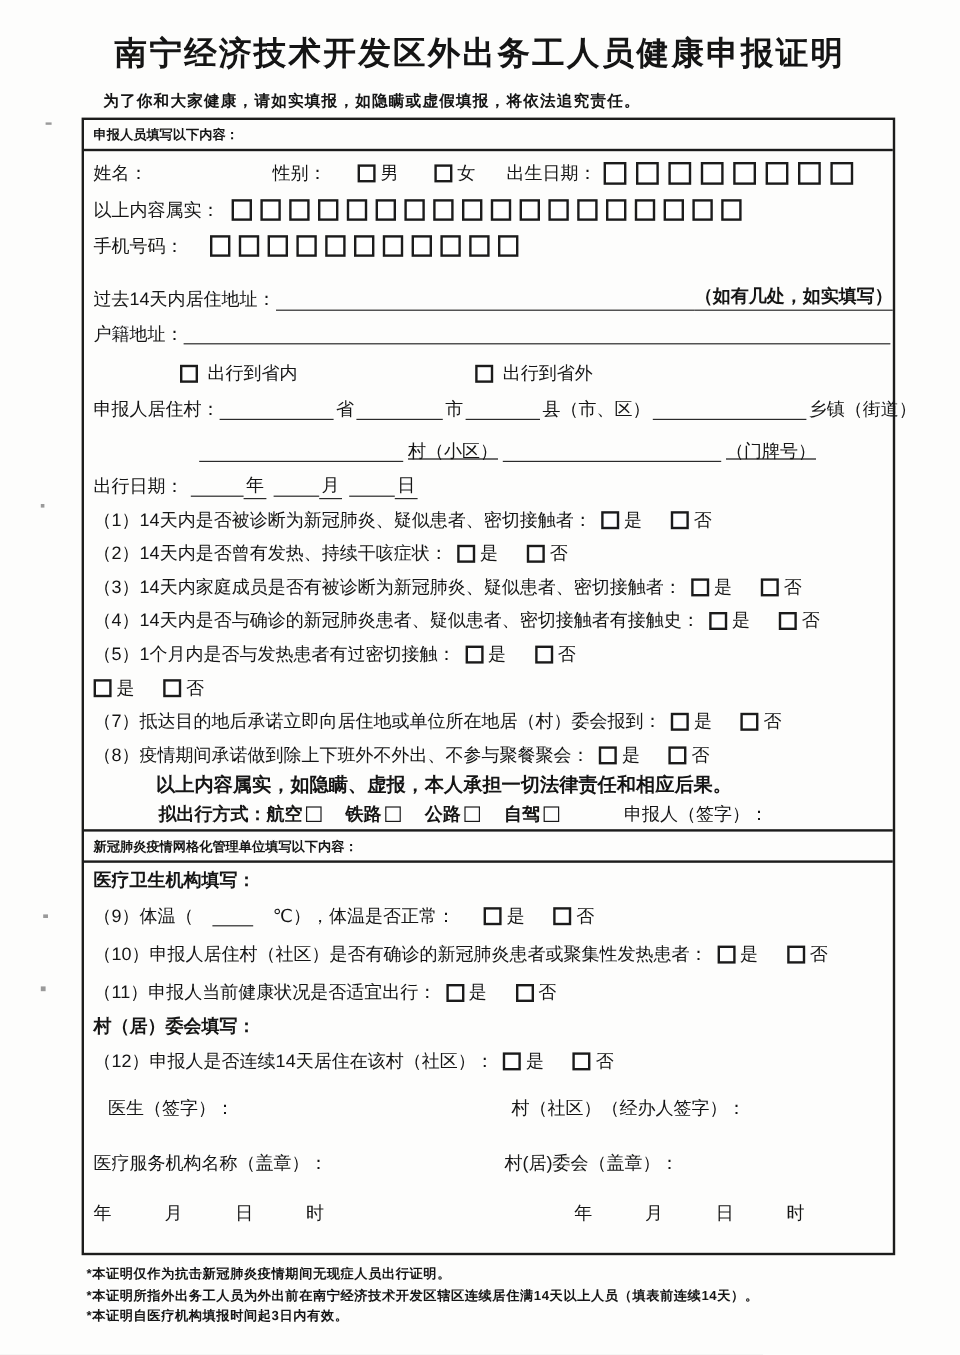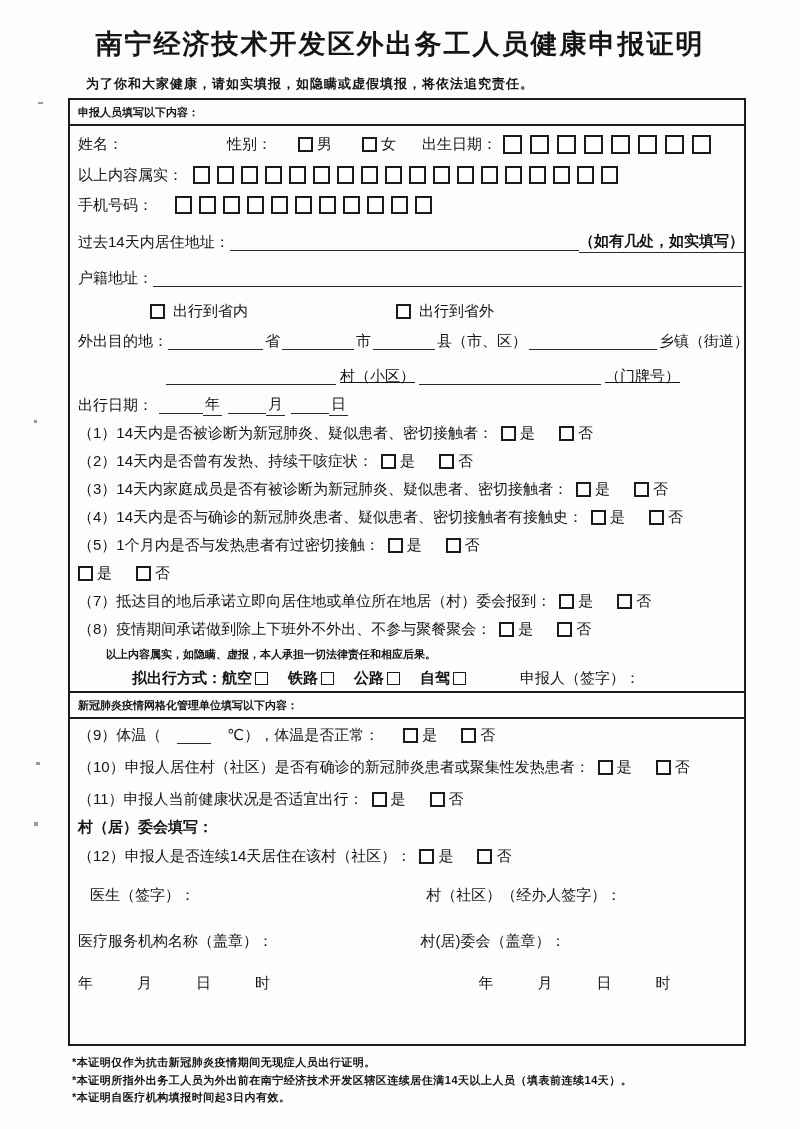--- a/index.html
+++ b/index.html
@@ -70,41 +70,41 @@
   #row-name .cb-male { margin-left:26px; }
   #row-name .cb-female { margin-left:30px; }
   #row-name .birth-lbl { margin-left:26px; }
   #row-name .boxes { margin-left:6px; }
 
   #row-id { height:30px; padding-left:8px; }
   #row-id .boxes { margin-left:10px; }
   #row-phone { height:30px; padding-left:8px; }
   #row-phone .boxes { margin-left:22px; }
 
-  #row-addr14 { height:34px; margin-top:5px; padding-left:8px; }
+  #row-addr14 { height:34px; margin-top:5px; padding-left:8px;align-items:flex-end; }
   #row-addr14 .note { font-weight:600; border-bottom:1px solid #2a2a2a; padding-bottom:1px; }
   #row-hukou { height:34px; margin-top:2px; padding-left:8px; padding-right:2px; }
 
   #row-inout { height:32px; }
   #row-inout .cb-in { margin-left:80px; margin-right:8px; }
   #row-inout .cb-out { margin-left:148px; margin-right:8px; }
 
   #row-dest { height:28px; padding-left:8px; }
   #row-dest .u { margin:0 2px; }
   #row-vill { height:30px; margin-top:6px; padding-left:96px;text-decoration:underline; }
   #row-vill .u { margin:0 4px; }
   #row-date { height:28px; padding-left:8px; }
   #row-date .u { margin-right:6px; border-bottom:1px solid #2a2a2a; padding:0 2px 1px 2px; }
 
   .qrow { height:28px; padding-left:8px; display:flex; align-items:center; font-size:15px; }
   .qtext { flex:none; margin-right:8px; }
   .yesno { display:inline-flex; align-items:center; flex:none; }
   .ynlbl { margin-right:2px; }
 
-  #decl { height:22px; padding-left:36px; font-size:11px; display:flex; align-items:center;text-align:right; }
+  #decl { height:22px; padding-left:60px; font-size:16px; display:flex; align-items:center;text-align:right; }
   #row-mode { height:26px; padding-left:62px; }
   #row-mode .mode { display:inline-flex; align-items:center; margin-right:20px; font-weight:bold; }
   #row-mode .mode .cb { width:13px; height:13px; border-width:1.5px; margin:0 0 0 3px; }
   #row-mode .signer { margin-left:auto; margin-right:104px; font-weight:normal; }
 
   #sec2-header { border-top:2px solid #1c1c1c; }
 
   .sub-header { height:28px; display:flex; align-items:center; padding-left:8px; font-size:15px; font-weight:bold; }
   #row-q9 { height:32px;gap:16px; }
   #row-q9 .ul { width:34px; }
@@ -216,21 +216,21 @@
     </div>
 
     <div class="row" id="row-inout">
       <span class="cb cb-in"></span>
       <span class="lbl">出行到省内</span>
       <span class="cb cb-out"></span>
       <span class="lbl">出行到省外</span>
     </div>
 
     <div class="row" id="row-dest">
-      <span class="lbl">外出目的地：</span>
+      <span class="lbl">申报人居住村：</span>
       <span class="ul" style="width:95px"></span>
       <span class="lbl u">省</span>
       <span class="ul" style="width:72px"></span>
       <span class="lbl u">市</span>
       <span class="ul" style="width:62px"></span>
       <span class="lbl u">县（市、区）</span>
       <span class="ul" style="width:128px"></span>
       <span class="lbl u">乡镇（街道）</span>
     </div>
 
@@ -345,20 +345,21 @@
           <span class="mode">
             <span>自驾</span>
             <span class="cb"></span>
           </span>
         </span>
       <span class="signer">申报人（签字）：</span>
     </div>
 
     <div class="sec-header" id="sec2-header">新冠肺炎疫情网格化管理单位填写以下内容：</div>
 
+    <div class="sub-header">医疗卫生机构填写：</div>
 
     <div class="qrow" id="row-q9">
       <span class="lbl">（9）体温（</span>
       <span class="ul"></span>
       <span class="qtext">℃），体温是否正常：</span>
       <span class="yesno">
           <span class="cb"></span>
           <span class="ynlbl">是</span>
           <span class="cb cb2"></span>
           <span class="ynlbl">否</span>

